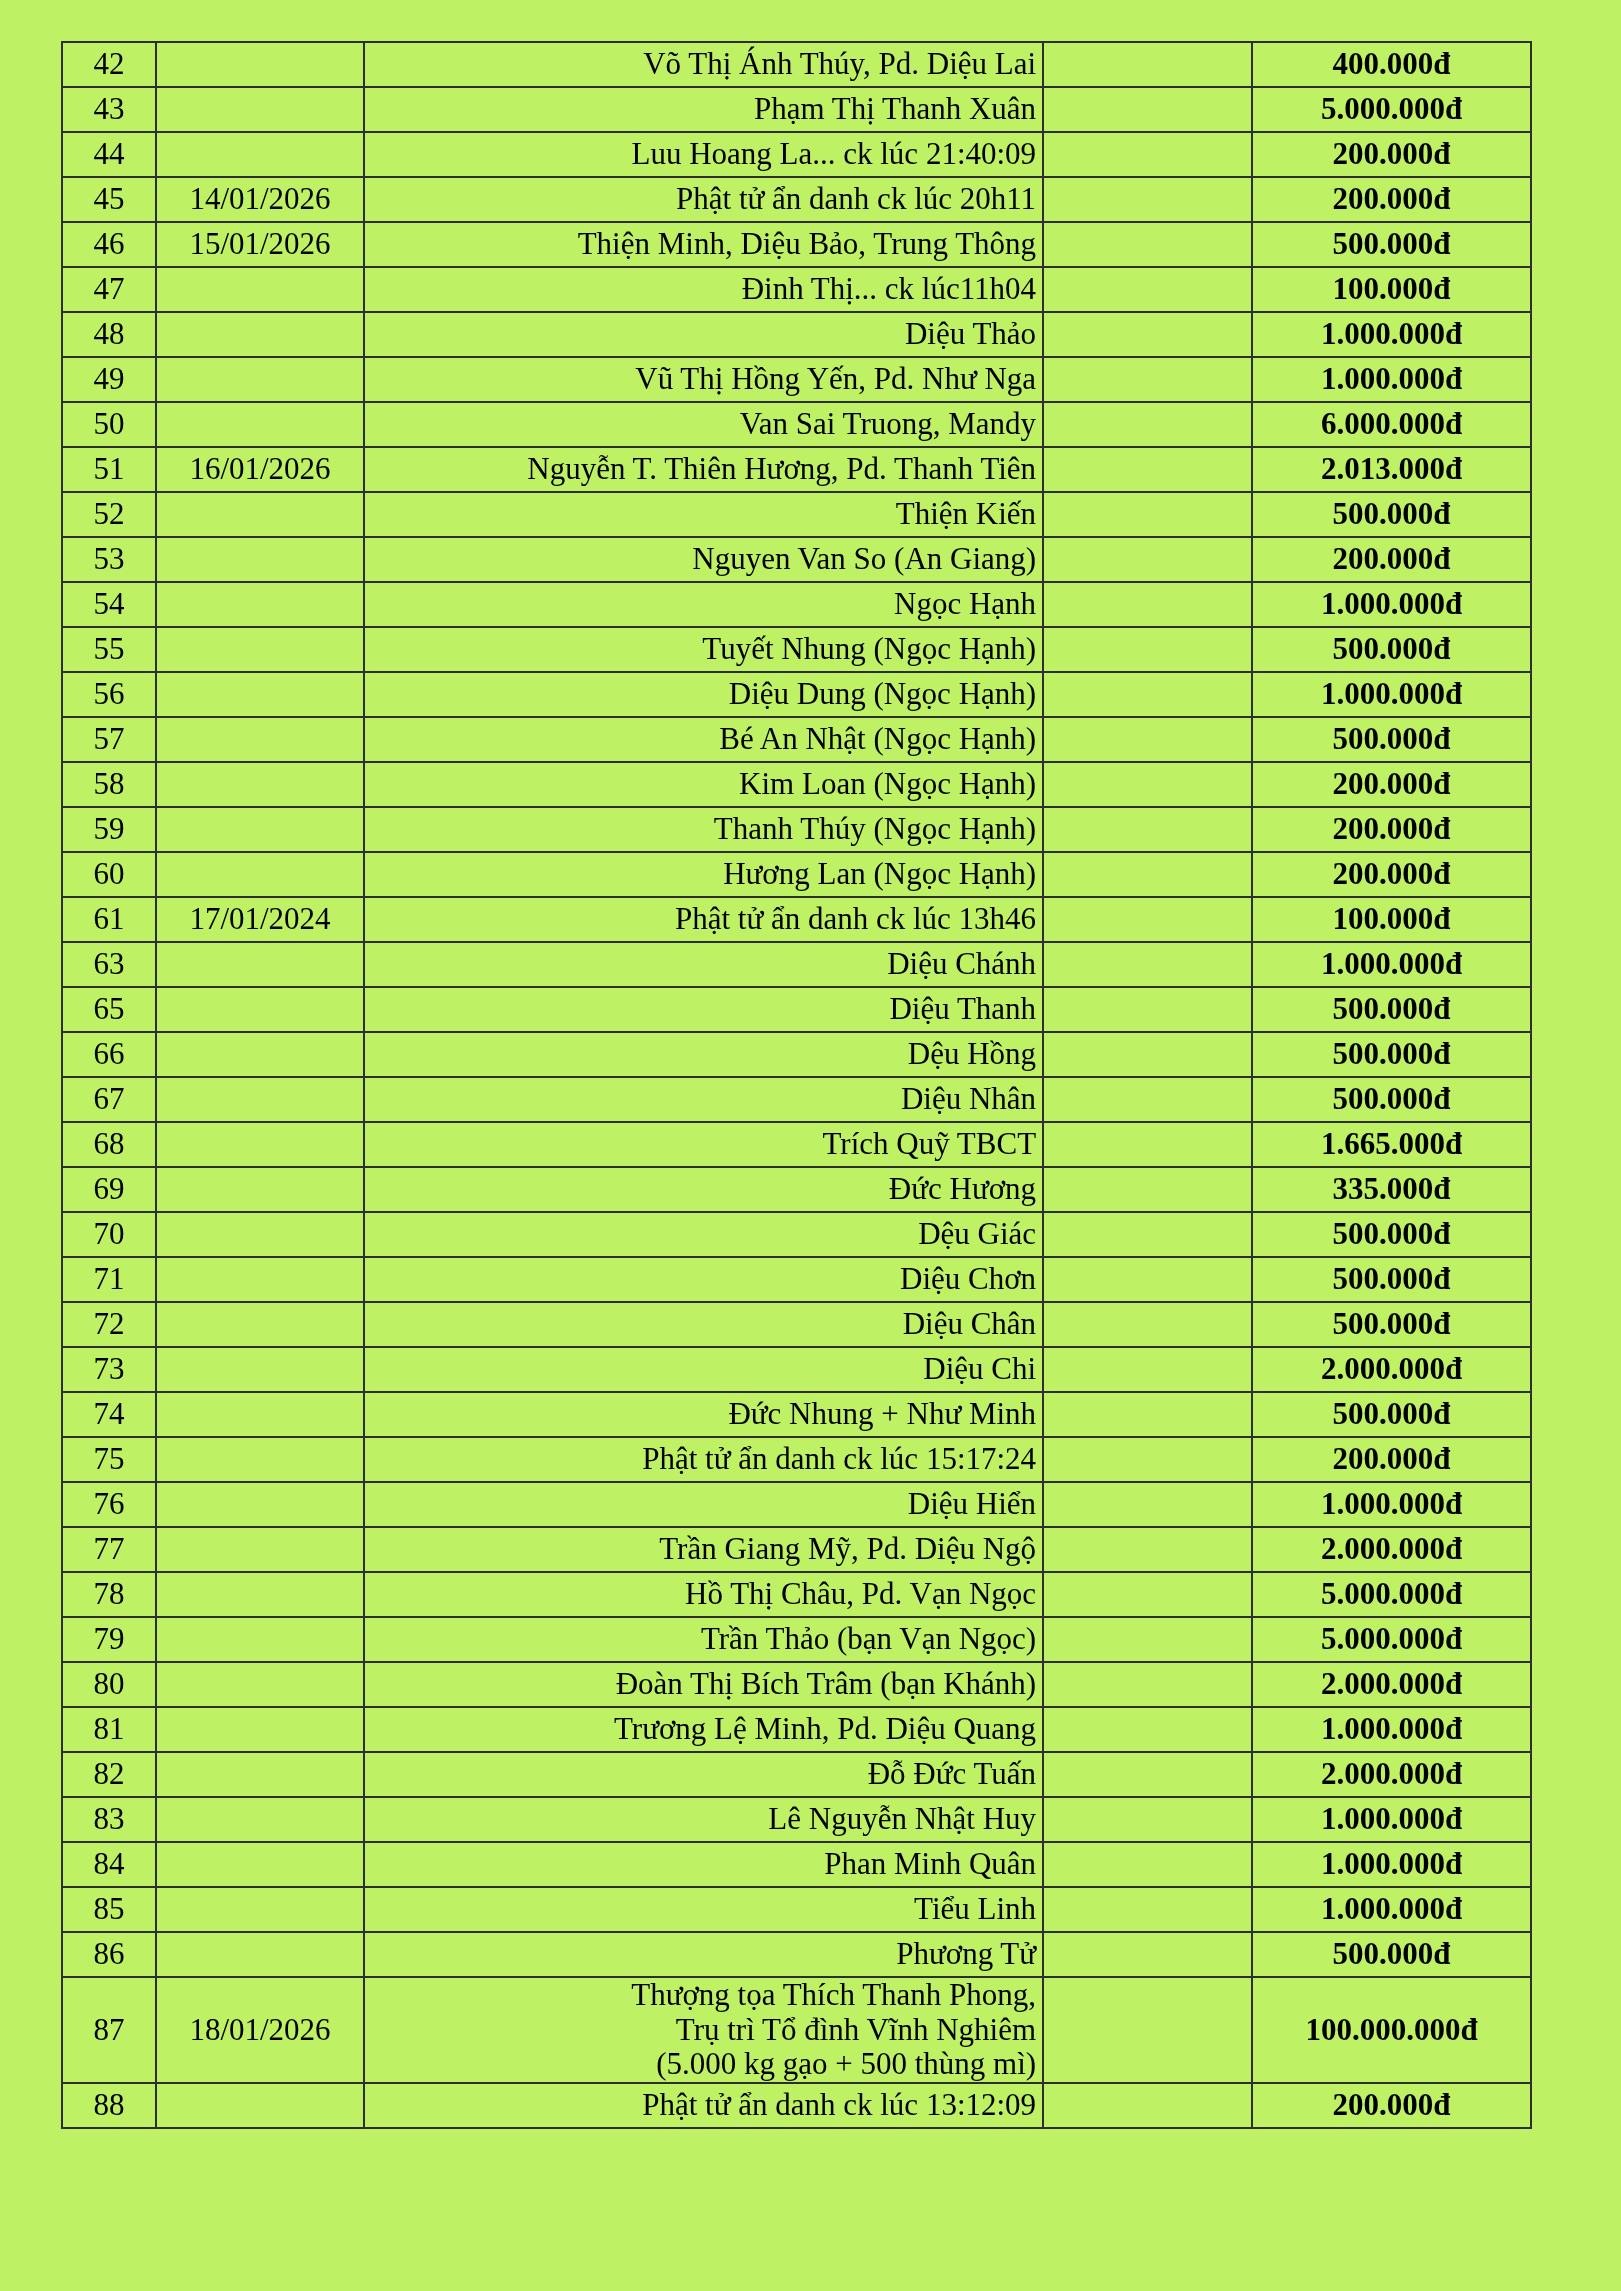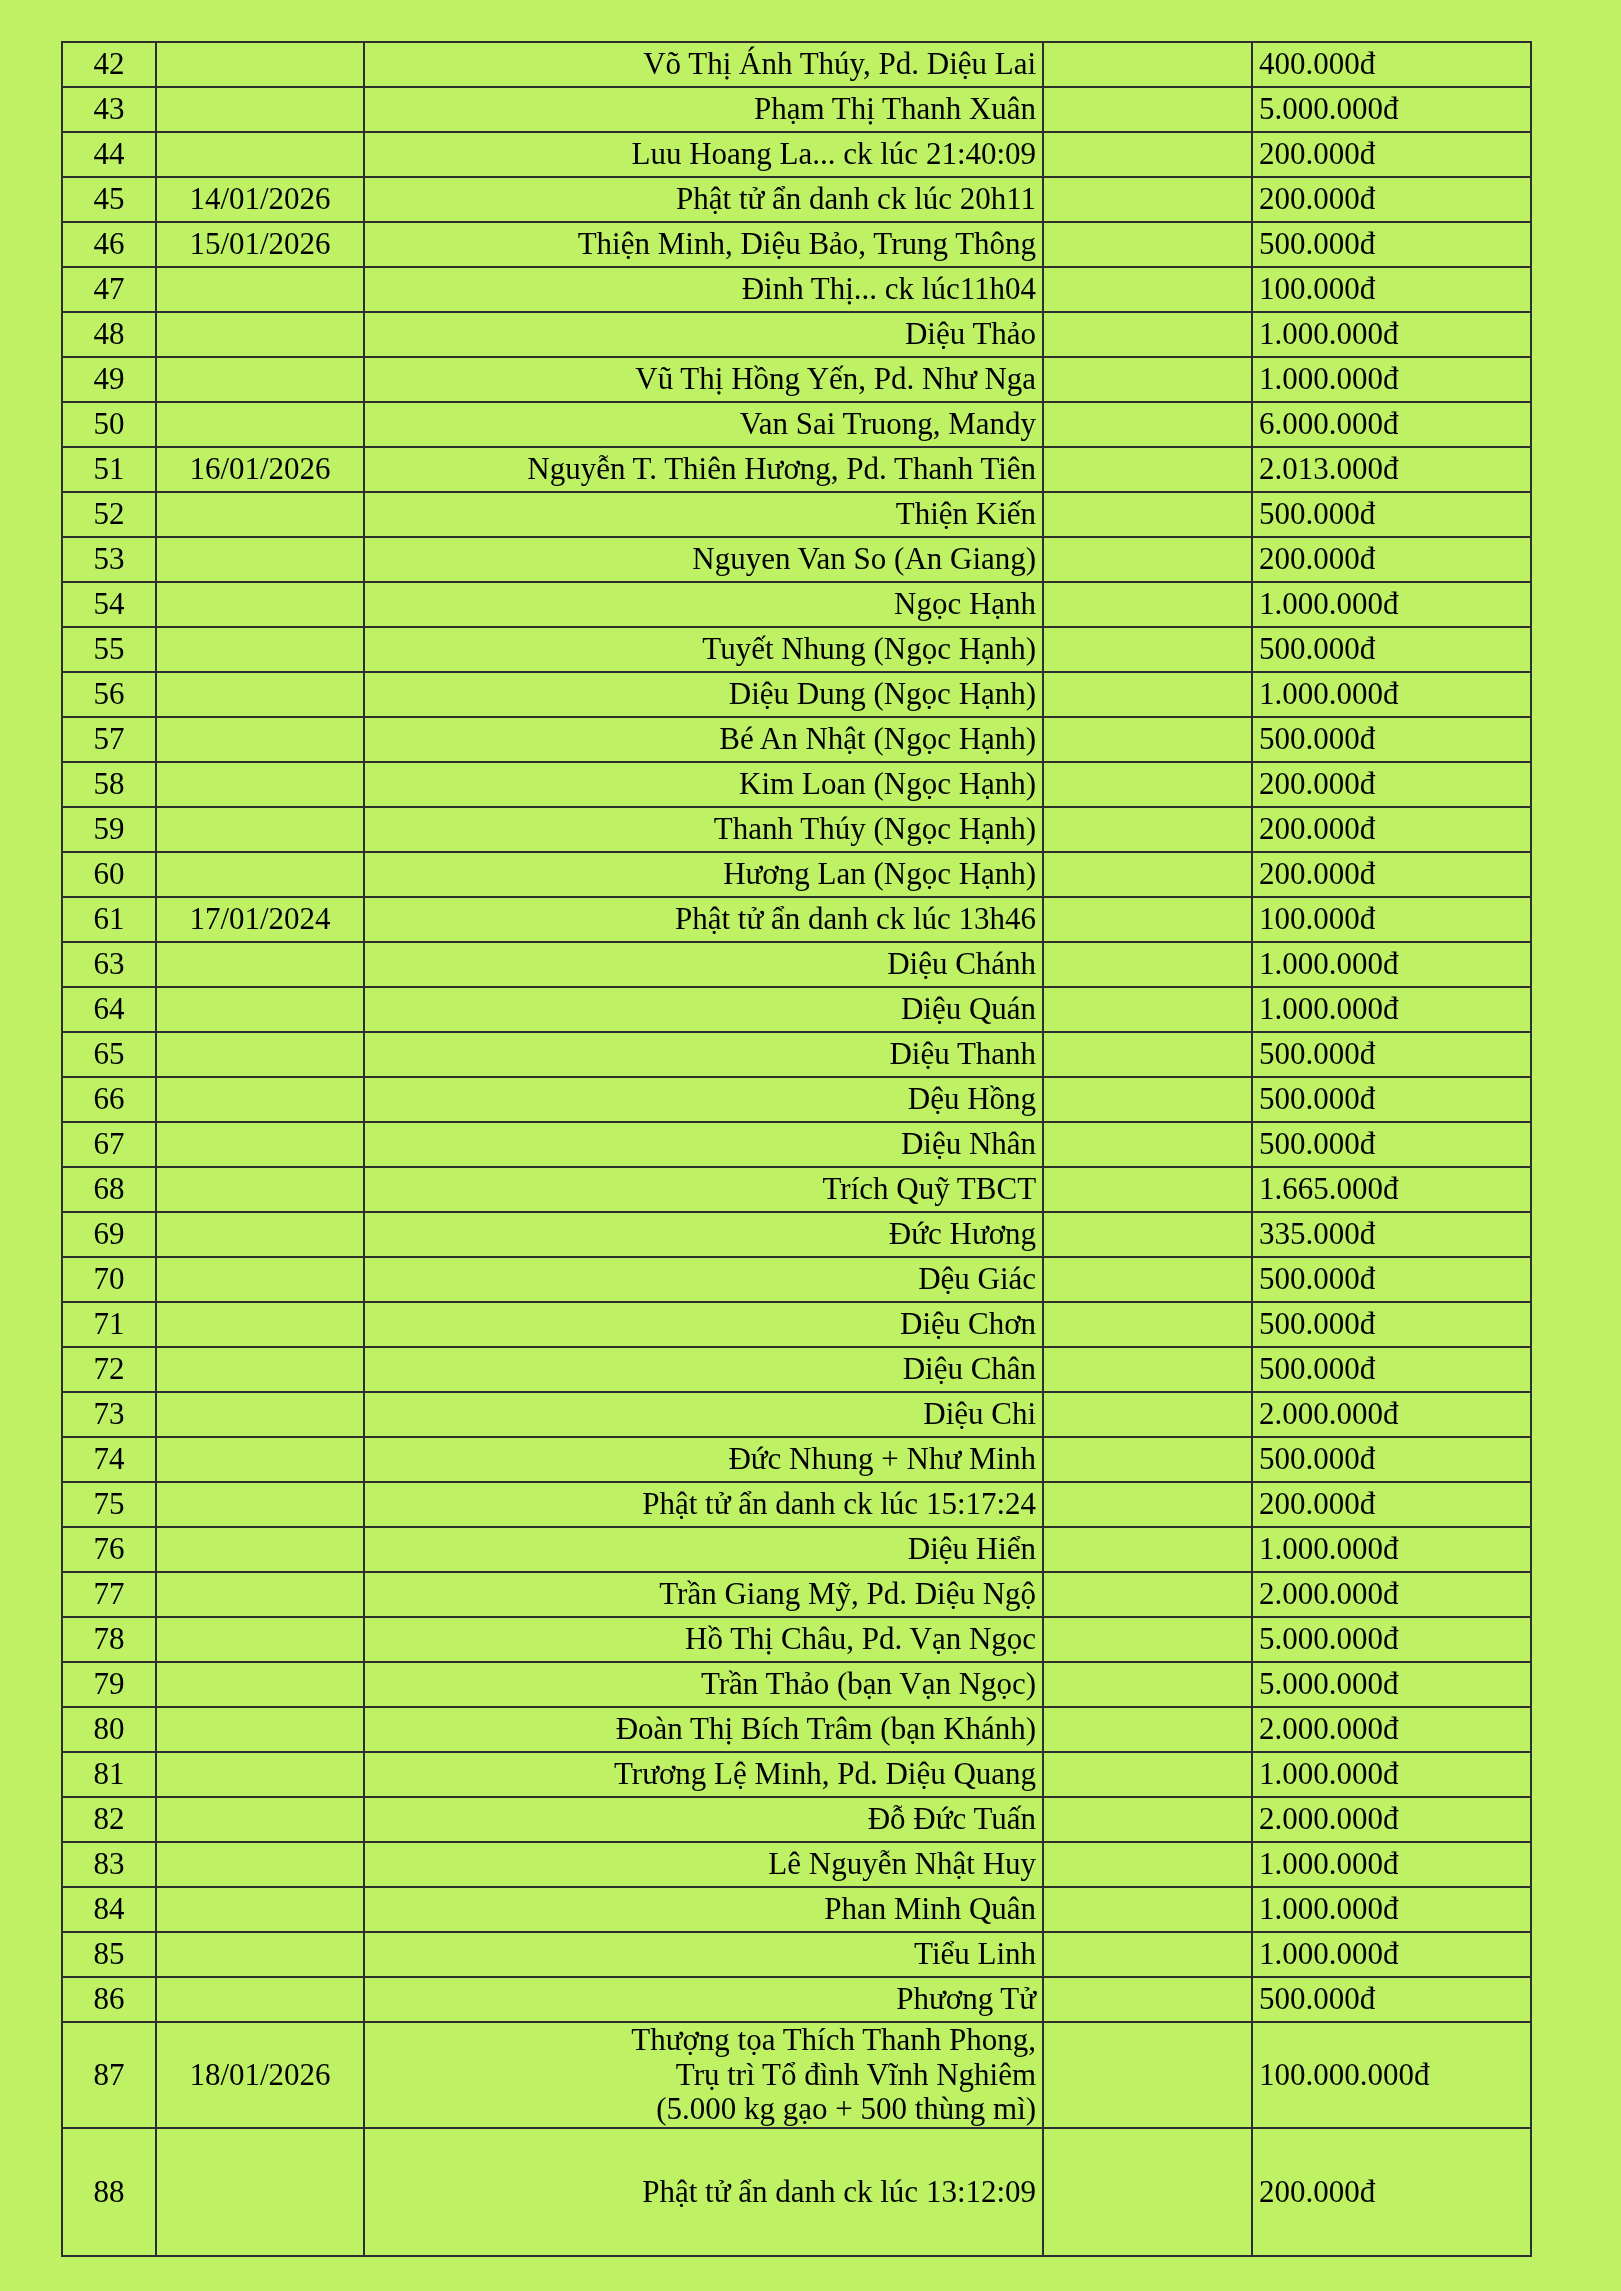--- a/index.html
+++ b/index.html
@@ -30,21 +30,21 @@
     font-size: 31px;
     line-height: 1.12;
     vertical-align: middle;
     padding: 0 5.9px;
     overflow: hidden;
   }
   td.col-no   { text-align: center; }
   td.col-date { text-align: center; }
   td.col-name { text-align: right; padding-left: 11.8px; white-space: pre-line; }
   td.col-note { }
-  td.col-amount { text-align: left; padding-right: 11.8px; }
+  td.col-amount { text-align: center; padding-right: 11.8px; font-weight: bold; }
   
   table.donation-table tr:nth-child(46) td { height: 128px; }
 </style>
 </head>
 <body>
 
 <div class="page">
   <table class="donation-table">
     <colgroup>
       <col style="width:94px">
@@ -195,27 +195,20 @@
           <td class="col-amount">100.000đ</td>
         </tr>
         <tr>
           <td class="col-no">63</td>
           <td class="col-date"></td>
           <td class="col-name">Diệu Chánh</td>
           <td class="col-note"></td>
           <td class="col-amount">1.000.000đ</td>
         </tr>
         <tr>
-          <td class="col-no">64</td>
-          <td class="col-date"></td>
-          <td class="col-name">Diệu Quán</td>
-          <td class="col-note"></td>
-          <td class="col-amount">1.000.000đ</td>
-        </tr>
-        <tr>
           <td class="col-no">65</td>
           <td class="col-date"></td>
           <td class="col-name">Diệu Thanh</td>
           <td class="col-note"></td>
           <td class="col-amount">500.000đ</td>
         </tr>
         <tr>
           <td class="col-no">66</td>
           <td class="col-date"></td>
           <td class="col-name">Dệu Hồng</td>

